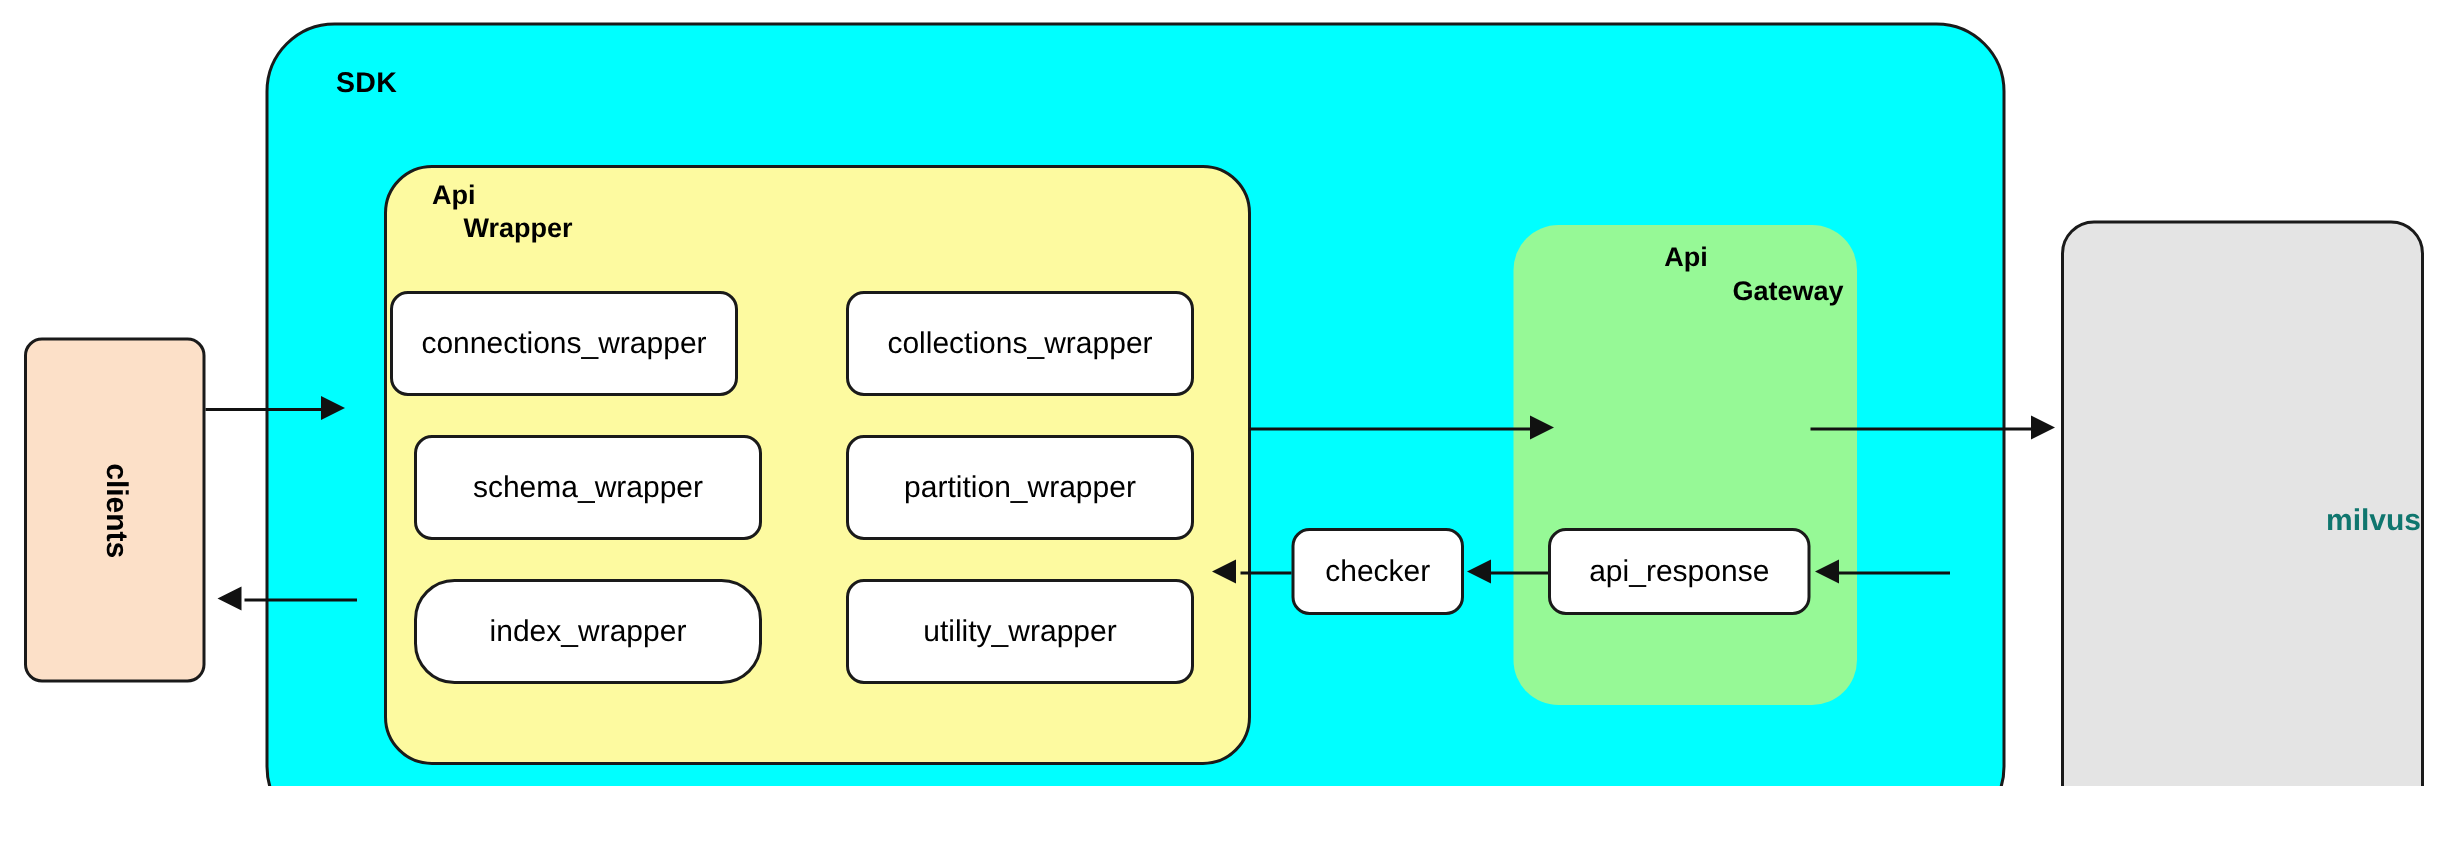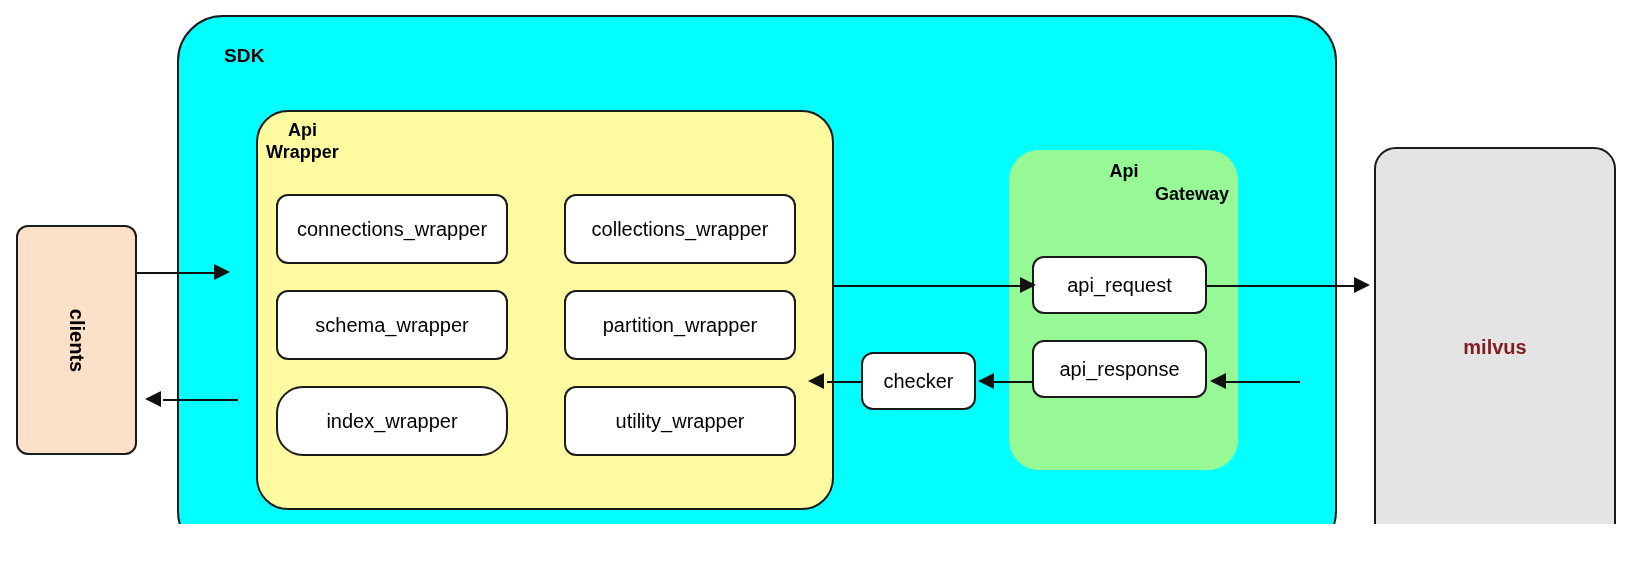--- a/index.html
+++ b/index.html
@@ -61,21 +61,21 @@
     position: absolute;
     left: 8px;
     top: 8px;
     font-size: 18px;
     font-weight: bold;
     color: #000000;
     line-height: 1.2;
     width: 150px;
   }
   .api-wrapper-label .l1 { display: block; padding-left: 22px; }
-  .api-wrapper-label .l2 { display: block; padding-left: 0px; }
+  .api-wrapper-label .l2 { display: block; padding-left: 0px; margin-left: 43px; }
 
   
   .wrapper-box {
     background: #ffffff;
     border: 2px solid #1a1a1a;
     border-radius: 12px;
     font-size: 20px;
     color: #000000;
     width: 232px;
     height: 70px;
@@ -150,21 +150,22 @@
   .milvus-box {
     left: 1374px;
     top: 147px;
     width: 242px;
     height: 400px;
     background: #e4e4e4;
     border: 2px solid #1a1a1a;
     border-radius: 22px;
     font-size: 20px;
     font-weight: bold;
-    color: #7f1d1d;
+    color: #0f766e;
+    justify-content: flex-end;
   }
 
   
   .arrow {
     position: absolute;
     height: 0;
     border-top: 2px solid #111111;
   }
   .arrowhead {
     position: absolute;
@@ -191,21 +192,21 @@
     <span class="sdk-label">SDK</span>
   </div>
 
   <div class="box api-wrapper">
     <div class="api-wrapper-label">
       <span class="l1">Api</span>
       <span class="l2">Wrapper</span>
     </div>
   </div>
 
-  <div class="box wrapper-box" style="left:276px; top:194px;text-align:right;">
+  <div class="box wrapper-box" style="left:260px; top:194px;text-align:right;">
     <span>connections_wrapper</span>
   </div>
   <div class="box wrapper-box" style="left:564px; top:194px;border-radius:12px;">
     <span>collections_wrapper</span>
   </div>
 
   <div class="box wrapper-box" style="left:276px; top:290px;">
     <span>schema_wrapper</span>
   </div>
   <div class="box wrapper-box" style="left:564px; top:290px;">
@@ -223,24 +224,21 @@
     <span>utility_wrapper</span>
   </div>
 
   <div class="box api-gateway">
     <div class="api-gateway-label">
       <span class="l1">Api</span>
       <span class="l2">Gateway</span>
     </div>
   </div>
 
-  <div class="box gateway-box" style="left:1032px; top:256px;">
-    <span>api_request</span>
-  </div>
-  <div class="box gateway-box" style="left:1032px; top:340px;">
+  <div class="box gateway-box" style="left:1032px; top:352px;">
     <span>api_response</span>
   </div>
 
   <div class="box clients-box">
     <span class="clients-label">clients</span>
   </div>
 
   <div class="box milvus-box">
     <span>milvus</span>
   </div>

